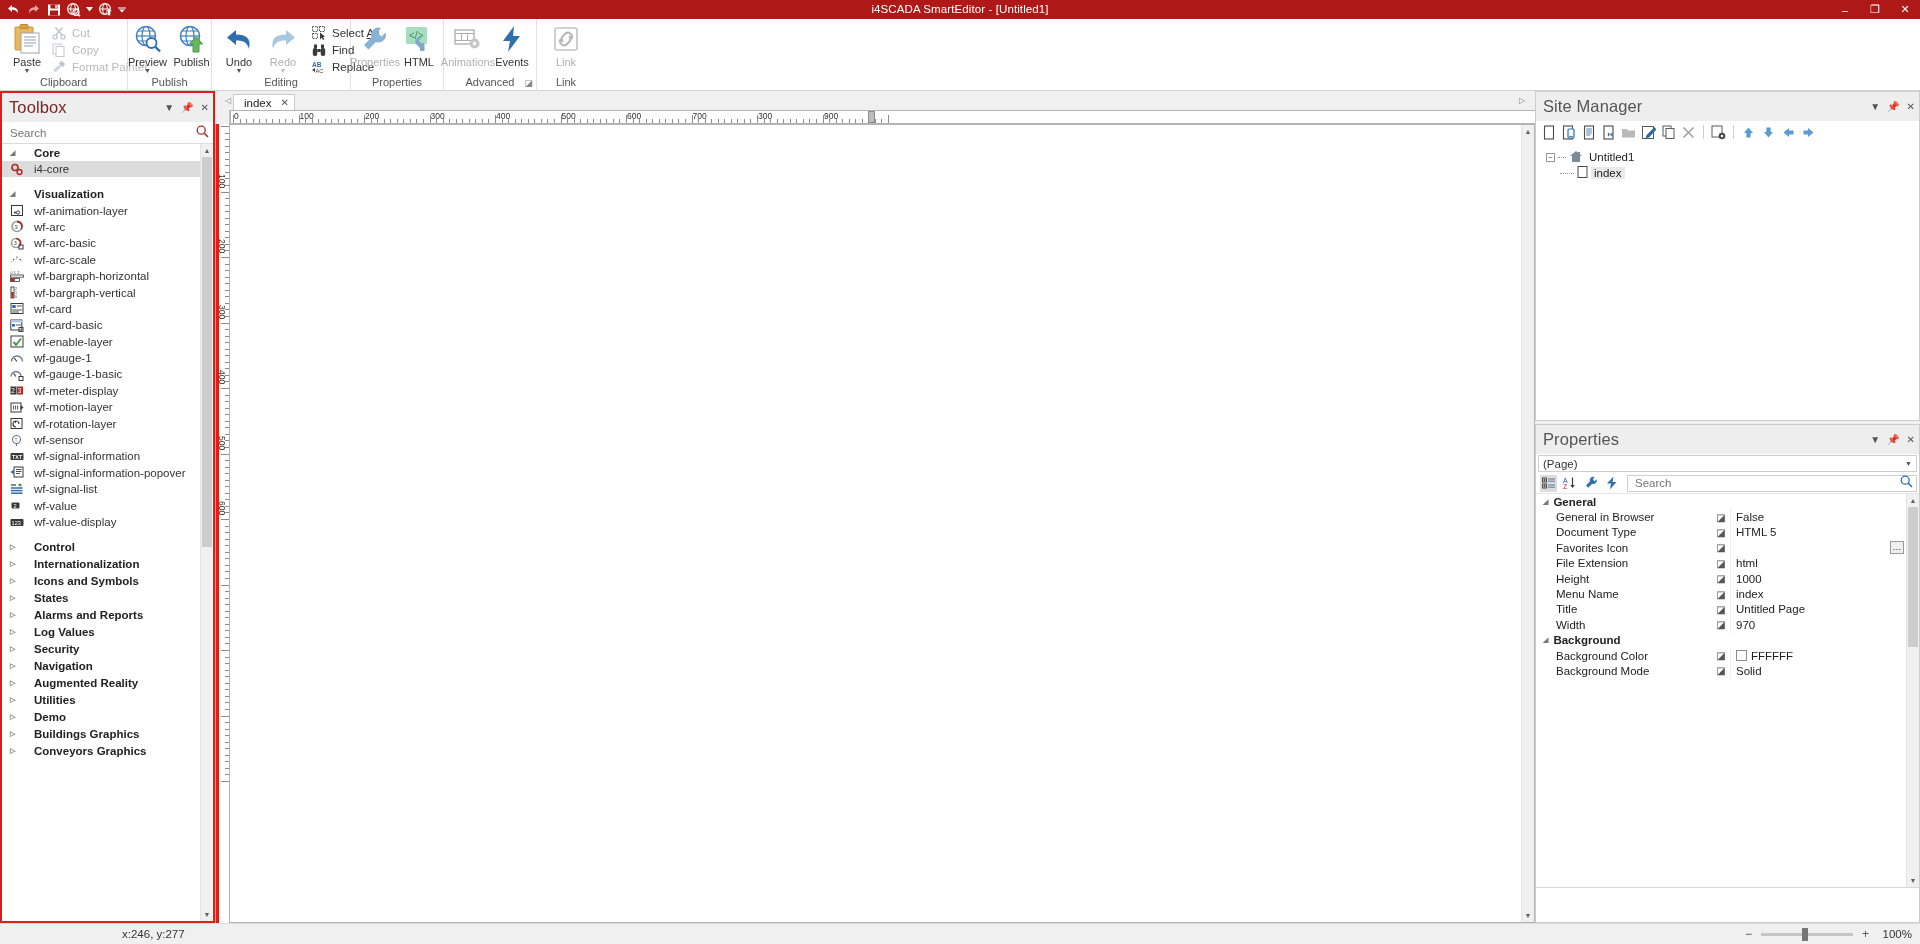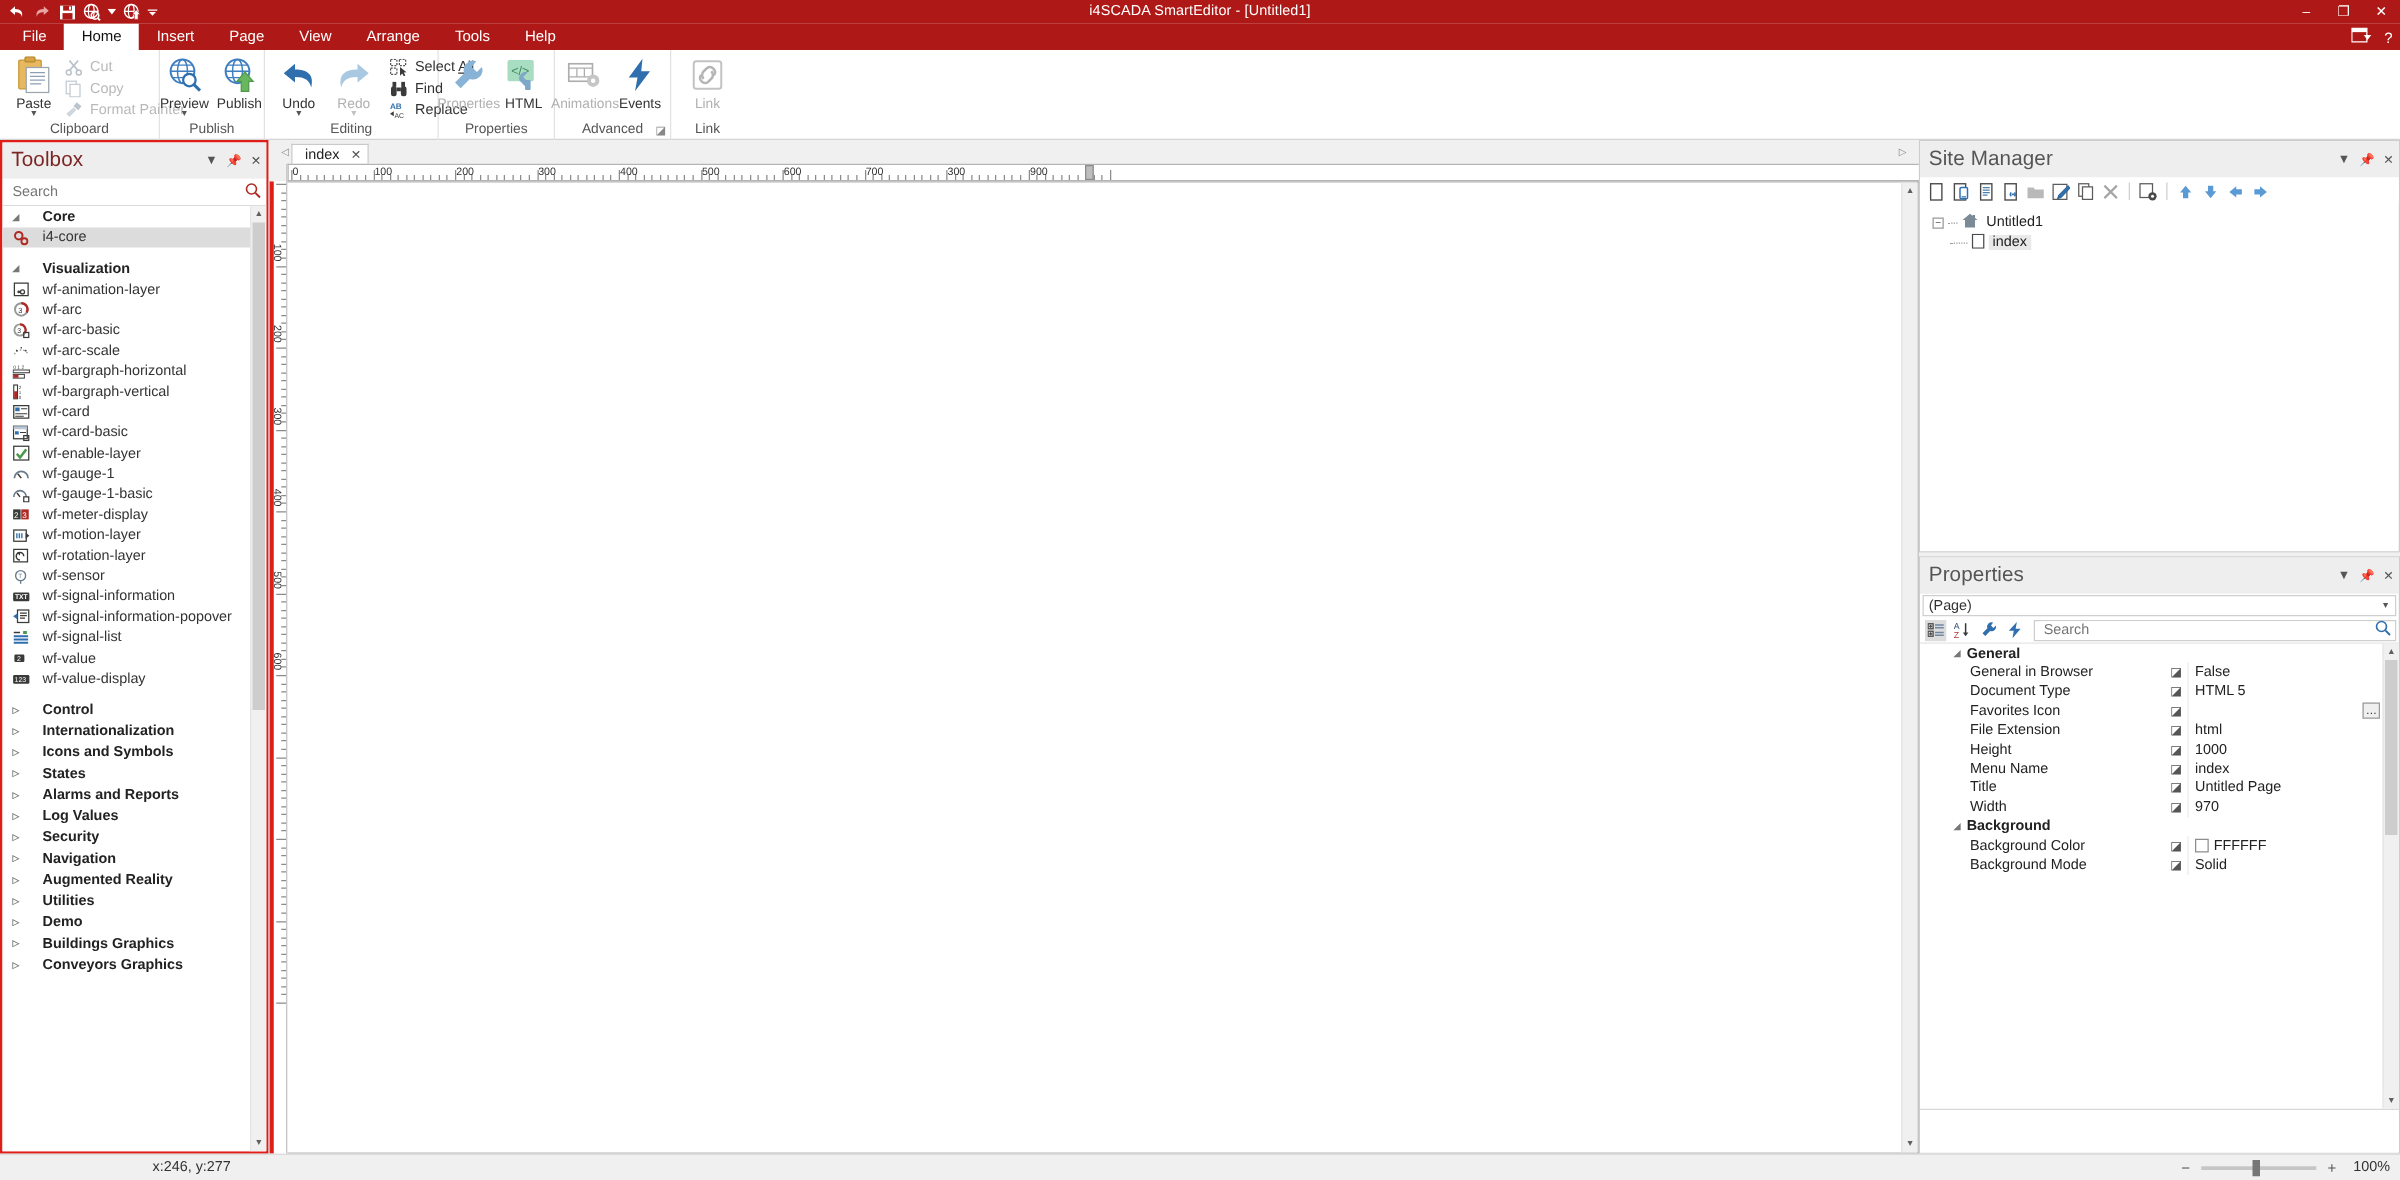--- a/index.html
+++ b/index.html
@@ -118,21 +118,21 @@
   .props { flex:1; margin-top:3px; min-height:0; }
   .pp-combo { height:17px; margin:1px 2px 0 2px; border:1px solid #cfcfcf; display:flex; align-items:center; padding:0 4px; font-size:11.5px; color:#333; background:#fff; }
   .pp-combo .cv { flex:1; }
   .pp-combo .ch { font-size:7px; color:#555; }
   .pp-toolbar { height:21px; display:flex; align-items:center; gap:4px; padding:1px 2px 0 4px; }
   .pp-toolbar .pbi { width:17px; height:17px; display:flex; align-items:center; justify-content:center; }
   .pp-toolbar .pbi.on { background:#dcdcdc; }
   .pp-search { flex:1; height:17px; border:1px solid #cfcfcf; display:flex; align-items:center; padding:0 3px 0 5px; margin-left:3px; }
   .pp-search input { border:0; outline:0; flex:1; font-size:11.5px; color:#777; font-family:inherit; }
   .pp-grid { flex:1; overflow:hidden; position:relative; border-top:1px solid #e6e6e6; }
-  .pg-inner { position:absolute; left:0; right:13px; top:0; bottom:0;margin-left:20px; }
+  .pg-inner { position:absolute; left:0; right:13px; top:0; bottom:0; }
   .pg-cat { display:flex; align-items:center; gap:5px; height:15.4px; padding-left:7px; font-size:11.5px; font-weight:bold; color:#222; }
   .pg-cat .tri { font-size:7px; color:#777; }
   .pg-row { display:flex; height:15.4px; align-items:center; font-size:11.5px; color:#222; }
   .pg-row .nm { width:176px; padding-left:20px; white-space:nowrap; overflow:hidden; }
   .pg-row .bx { width:18px; display:flex; align-items:center; justify-content:center; color:#555; font-size:10px; }
   .pg-row .vl { flex:1; padding-left:5px; display:flex; align-items:center; gap:4px; border-left:1px solid #ececec; height:100%; }
   .pg-row .vl .sw { width:11px; height:11px; border:1px solid #8d8d8d; background:#fff; }
   .pg-row .ell { width:14px; height:13px; border:1px solid #9a9a9a; background:#efefef; font-size:9px; line-height:11px; text-align:center; margin-left:auto; margin-right:2px; }
   .pg-desc { height:35px; border-top:1px solid #d8d8d8; background:#fff; }
 
@@ -200,40 +200,20 @@
       </span>
     </div>
     <div class="title-text">i4SCADA SmartEditor - [Untitled1]</div>
     <div class="win-btns">
       <div>–</div>
       <div>❐</div>
       <div>✕</div>
     </div>
   </div>
 
-  <div class="ribbon-tabs">
-    <div class="rtab">File</div>
-    <div class="rtab active">Home</div>
-    <div class="rtab">Insert</div>
-    <div class="rtab">Page</div>
-    <div class="rtab">View</div>
-    <div class="rtab">Arrange</div>
-    <div class="rtab">Tools</div>
-    <div class="rtab">Help</div>
-    <div class="ribbon-right">
-      <span>
-        <svg width="17" height="13" viewBox="0 0 17 13">
-            <rect x="0.5" y="0.5" width="12" height="11" fill="none" stroke="#fff" stroke-width="1"></rect>
-            <rect x="0.5" y="0.5" width="12" height="3.2" fill="#fff"></rect>
-            <path d="M10 6 L16 6 L13 10 Z" fill="#fff"></path>
-          </svg>
-      </span>
-      <span>?</span>
-    </div>
-  </div>
 
   <div class="ribbon">
 
     <div class="rgroup" style="width:128px;">
       <div class="gbody">
         <div class="bigbtn" style="width:46px;">
           <div class="ic">
             <svg width="28" height="30" viewBox="0 0 28 30">
               <rect x="2" y="3" width="18" height="23" rx="1" fill="#e8b860" stroke="#c79838" stroke-width="1"></rect>
               <rect x="7" y="0.5" width="8" height="4" rx="1" fill="#d9a443" stroke="#b58a32" stroke-width="1"></rect>

